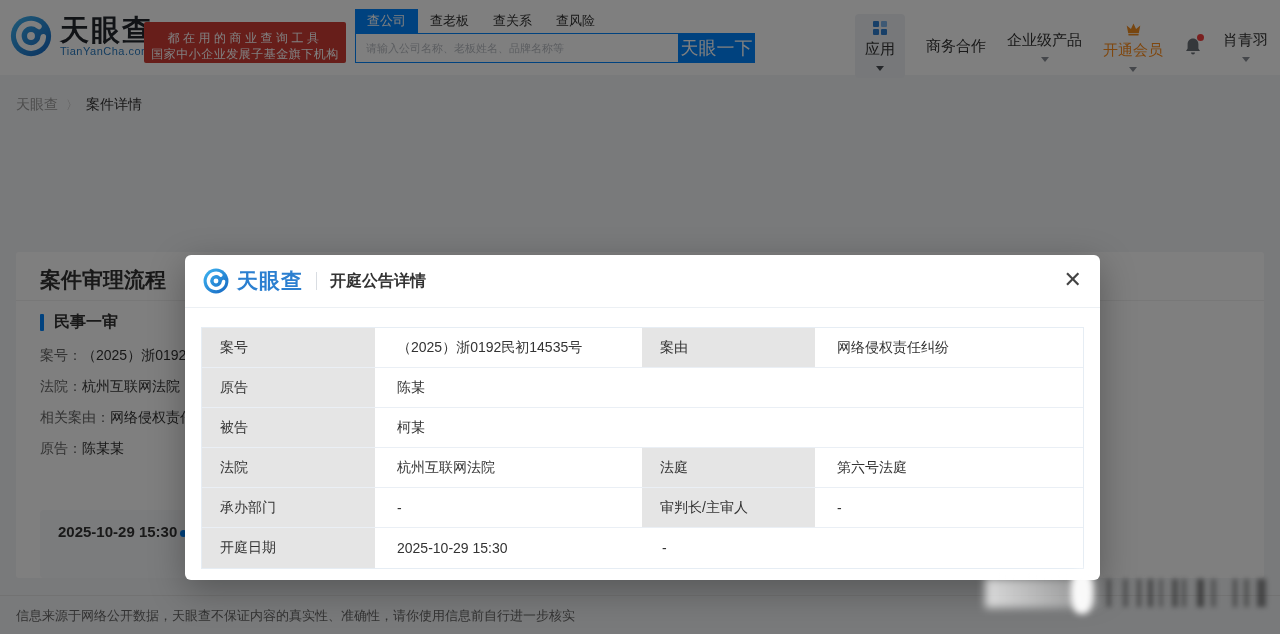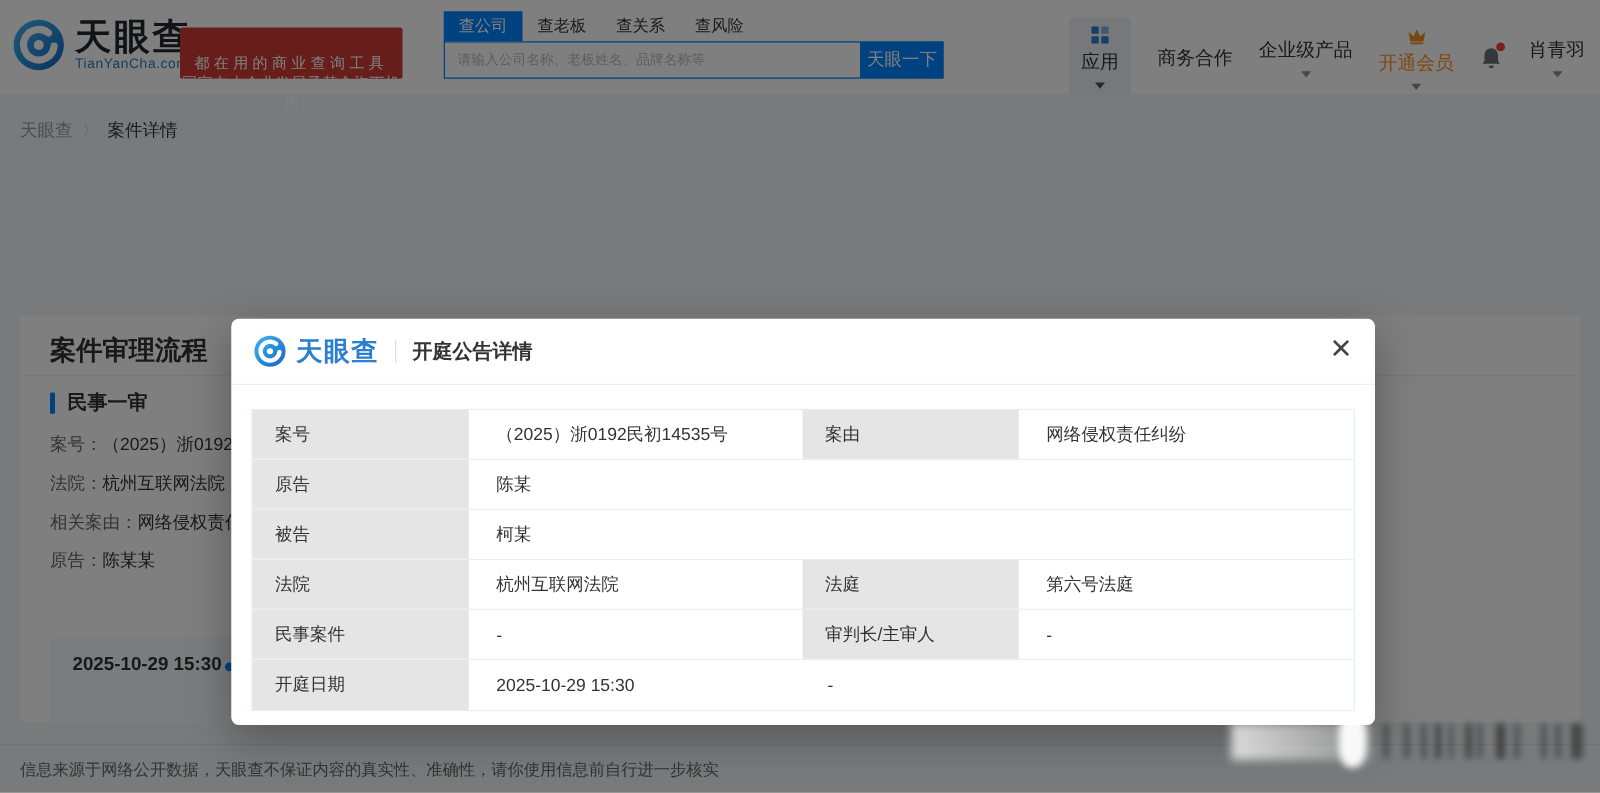--- a/index.html
+++ b/index.html
@@ -7,33 +7,33 @@
   body { font-family:"Liberation Sans","DejaVu Sans",sans-serif; }
   .stage { position:relative; width:1280px; height:634px; overflow:hidden; background:#f3f4f6; }
 
   
   .topnav { position:absolute; left:0; top:0; width:1280px; height:75px; background:#fff; }
   .logo-wrap { position:absolute; left:10px; top:15px; display:flex; align-items:center; }
   .logo-eye { width:42px; height:42px; }
   .logo-txt { margin-left:8px; }
   .logo-name { font-size:29px; font-weight:bold; color:#23272d; letter-spacing:2px; line-height:30px; }
   .logo-domain { font-size:11px; color:#2b7bc0; letter-spacing:.5px; }
-  .badge { position:absolute; left:144px; top:22px; width:178px; height:41px; background:#cf3d35; color:#fff;
-           text-align:center; padding-top:20px; border-radius:2px; }
+  .badge { position:absolute; left:144px; top:22px; width:202px; height:41px; background:#cf3d35; color:#fff;
+           text-align:center; padding-top:8px; border-radius:2px; }
   .badge .l1 { font-size:12px; letter-spacing:3.5px; line-height:16px; }
   .badge .l2 { font-size:12px; letter-spacing:.5px; line-height:16px; }
 
   .search { position:absolute; left:355px; top:12px; }
   .search-tabs { display:flex; height:21px; align-items:flex-end; }
   .stab { font-size:13px; color:#333; padding:3px 12px; cursor:pointer; }
   .stab.active { background:#0084ff; color:#fff; }
   .search-row { display:flex; width:400px; height:30px; }
   .search-input { flex:1; border:1px solid #0084ff; border-right:none; font-size:11px; padding:0 10px; color:#333; outline:none; }
   .search-input::placeholder { color:#b8bcc2; }
-  .search-btn { width:67px; background:#0084ff; color:#fff; font-size:14px; border:none; cursor:pointer; }
+  .search-btn { width:77px; background:#0084ff; color:#fff; font-size:18px; border:none; cursor:pointer; }
 
   .navitems { position:absolute; right:12px; top:28px; display:flex; align-items:center; gap:21px; height:36px; }
   .nav-item { display:flex; align-items:center; gap:5px; font-size:15px; color:#333; cursor:pointer; white-space:nowrap;flex-direction:column; }
   .app-box { background:#eef1f5; border-radius:4px; padding:7px 10px; }
   .caret { width:0; height:0; border-left:4px solid transparent; border-right:4px solid transparent; border-top:5px solid #8a8f96; margin-top:2px; }
   .app-box .caret { border-top-color:#4a4f55; }
   .member { color:#ff8f1f; }
   .bell-wrap { position:relative; display:flex; }
   .bell-dot { position:absolute; right:-2px; top:-3px; width:7px; height:7px; border-radius:50%; background:#f53f3f; }
 
@@ -248,21 +248,21 @@
         <div class="m-cell m-label">被告</div>
         <div class="m-cell m-value wide">柯某</div>
       </div>
       <div class="m-row">
         <div class="m-cell m-label">法院</div>
         <div class="m-cell m-value">杭州互联网法院</div>
         <div class="m-cell m-label">法庭</div>
         <div class="m-cell m-value">第六号法庭</div>
       </div>
       <div class="m-row">
-        <div class="m-cell m-label">民事案件</div>
+        <div class="m-cell m-label">承办部门</div>
         <div class="m-cell m-value">-</div>
         <div class="m-cell m-label">审判长/主审人</div>
         <div class="m-cell m-value">-</div>
       </div>
       <div class="m-row">
         <div class="m-cell m-label">开庭日期</div>
         <div class="m-cell m-value">2025-10-29 15:30</div>
         <div class="m-cell m-value">-</div>
       </div>
     </div>

